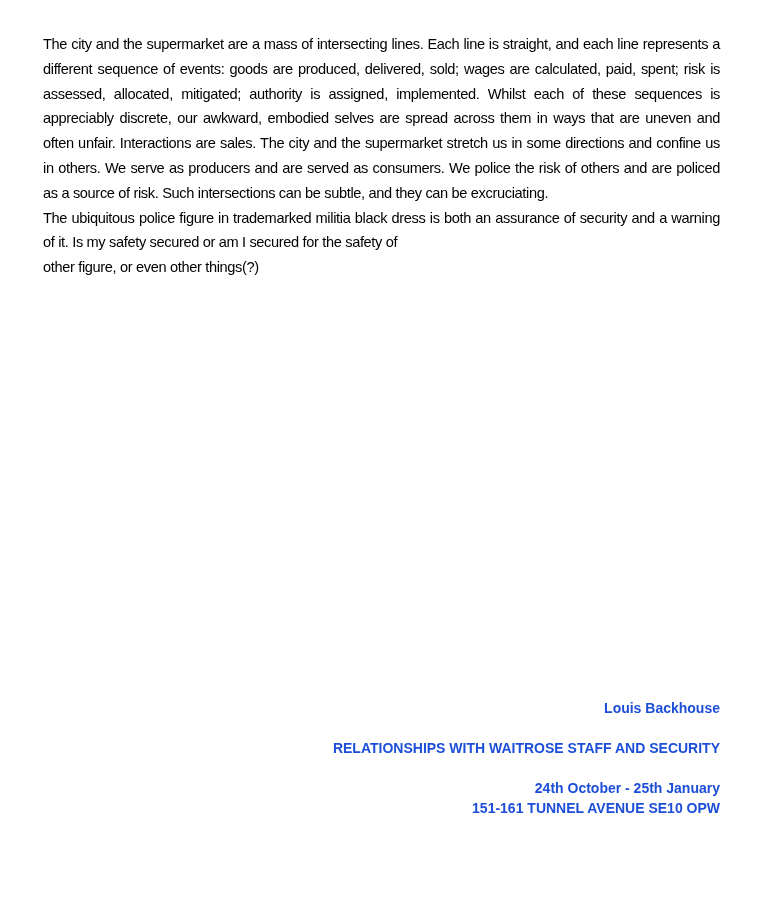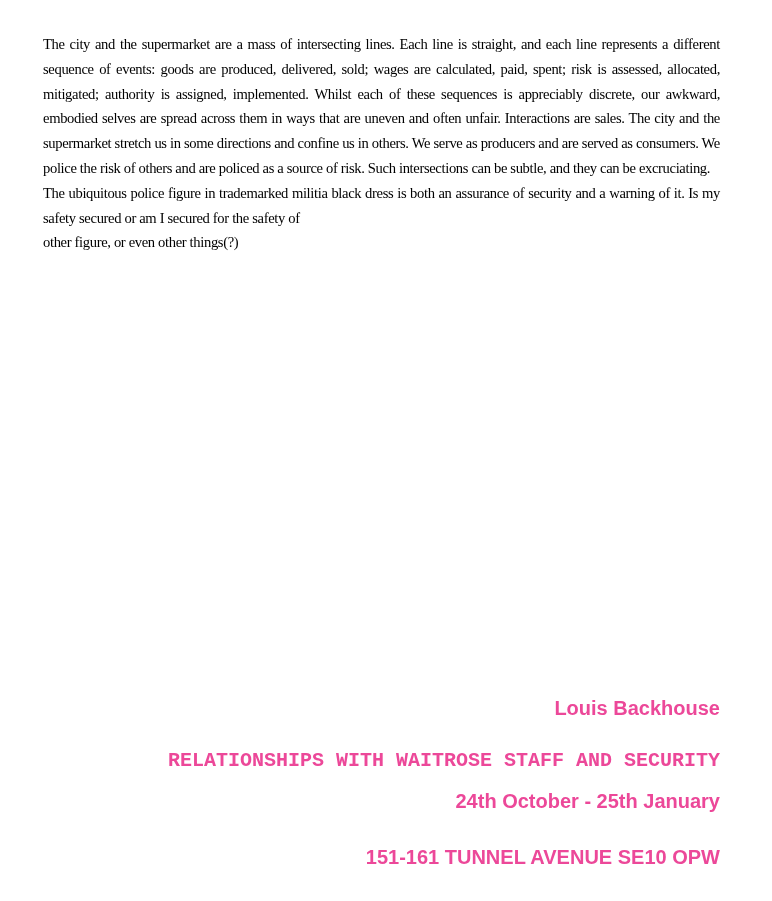--- a/index.html
+++ b/index.html
@@ -12,51 +12,51 @@
       height: 901px;
       position: relative;
       overflow: hidden;
       color: #000000;
     }
     .essay {
       position: absolute;
       left: 43px;
       top: 32px;
       width: 677px;
-      font-family: Liberation Serif, serif;
+      font-family: Liberation Sans, sans-serif;
       font-size: 14.6px;
       line-height: 24.8px;
       letter-spacing: -0.35px;
       text-align: justify;
     }
     .essay p {
       margin: 0;
     }
     .essay p.last {
       text-align: left;
     }
     .credits {
       position: absolute;
       right: 52px;
       top: 698px;
       text-align: right;
       font-family: "Liberation Sans", sans-serif;
       font-weight: bold;
-      font-size: 20px;
-      color: #ec4899;
+      font-size: 14px;
+      color: #1d4ed8;
     }
     .credits .line {
       display: block;
       white-space: nowrap;
     }
     .credits .artist { height: 20px; line-height: 20px; }
-    .credits .title { margin-top: 33px; height: 20px; line-height: 20px; font-family: Liberation Mono, monospace; }
+    .credits .title { margin-top: 20px; height: 20px; line-height: 20px; }
     .credits .dates { margin-top: 20px; height: 20px; line-height: 20px; }
     .credits .venue { margin-top: 20px; height: 20px; line-height: 20px; }
-    .credits .address, .credits .url { height: 20px; line-height: 20px; margin-top: 36px; }
+    .credits .address, .credits .url { height: 20px; line-height: 20px; }
   </style>
 </head>
 <body>
 
 <div class="essay">
   <p>The city and the supermarket are a mass of intersecting lines. Each line is straight, and each line represents a different sequence of events: goods are produced, delivered, sold; wages are calculated, paid, spent; risk is assessed, allocated, mitigated; authority is assigned, implemented. Whilst each of these sequences is appreciably discrete, our awkward, embodied selves are spread across them in ways that are uneven and often unfair. Interactions are sales. The city and the supermarket stretch us in some directions and confine us in others. We serve as producers and are served as consumers. We police the risk of others and are policed as a source of risk. Such intersections can be subtle, and they can be excruciating.</p>
   <p>The ubiquitous police figure in trademarked militia black dress is both an assurance of security and a warning of it. Is my safety secured or am I secured for the safety of</p>
   <p class="last">other figure, or even other things(?)</p>
 </div>
 

